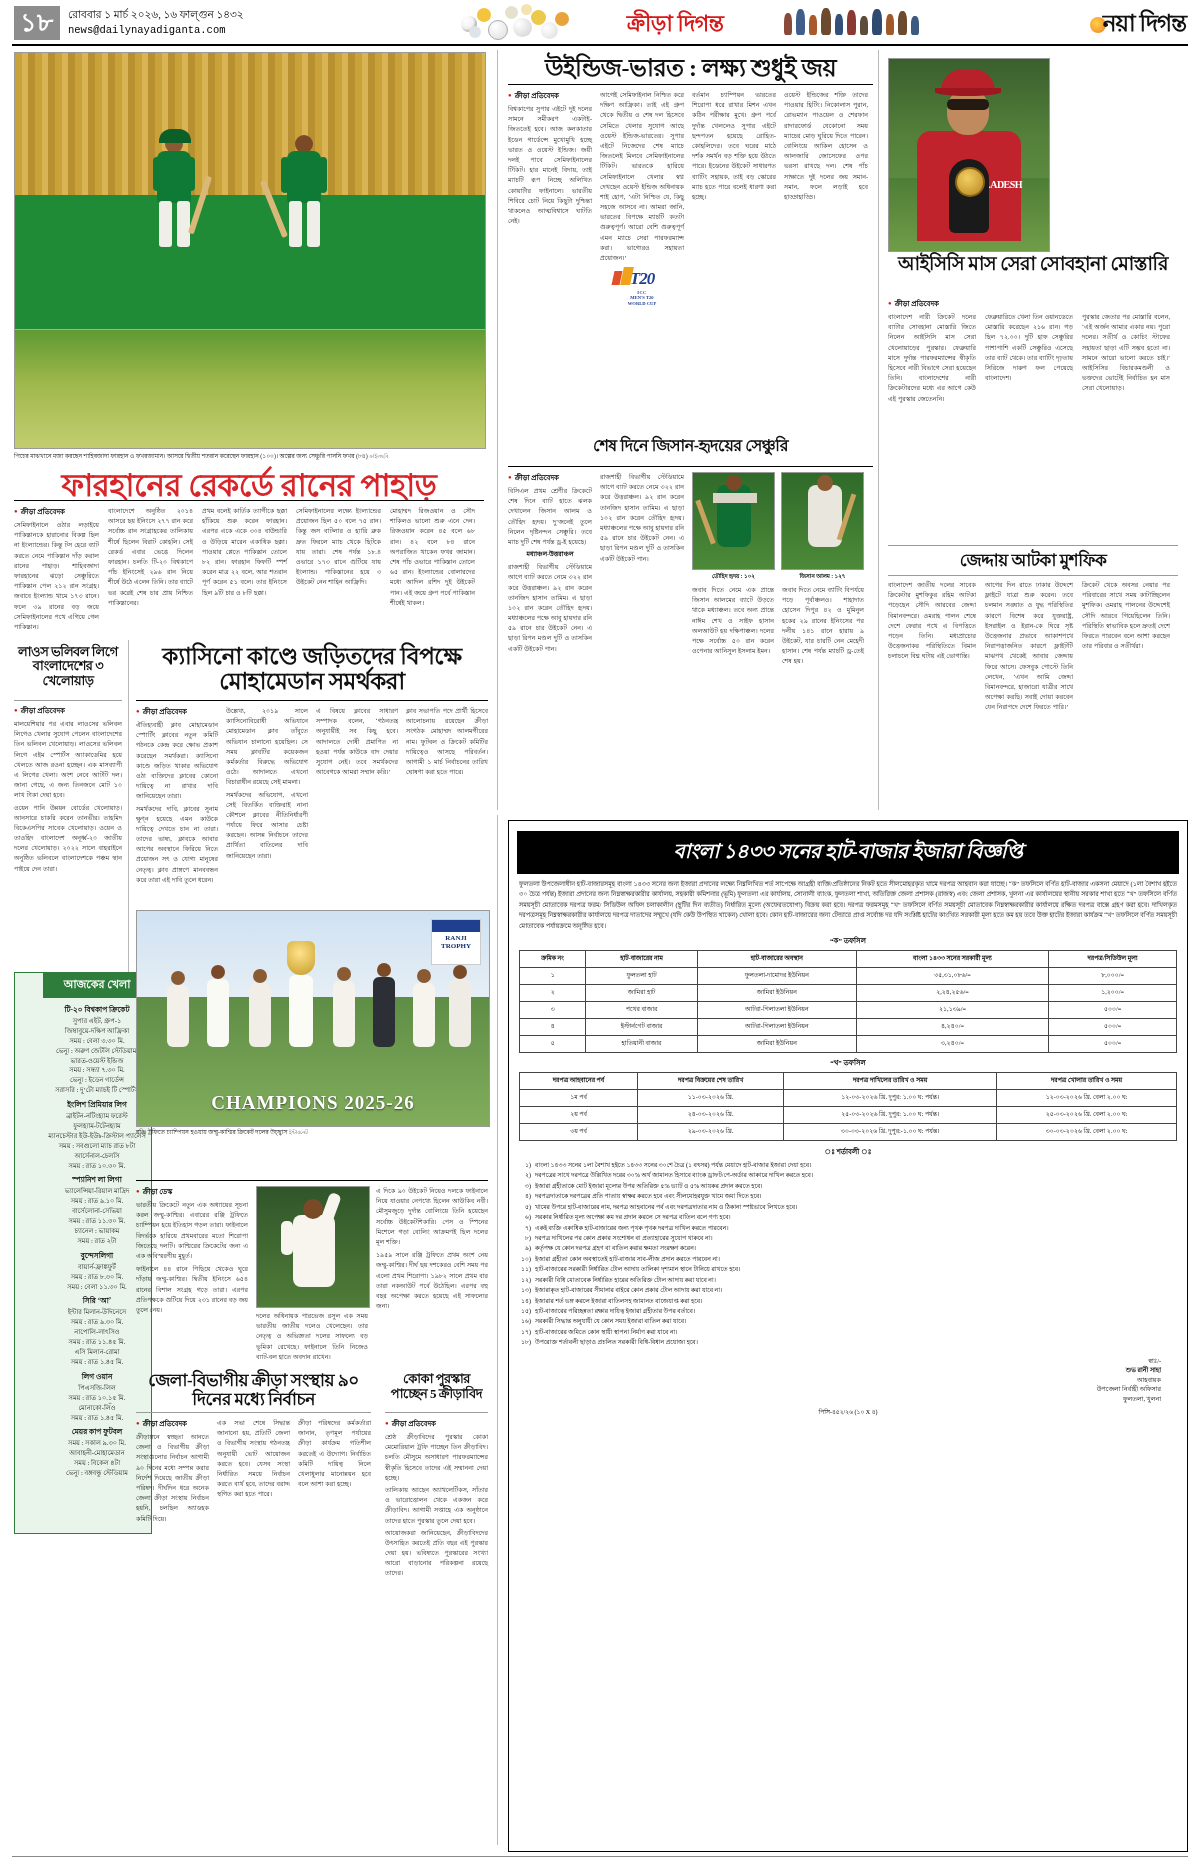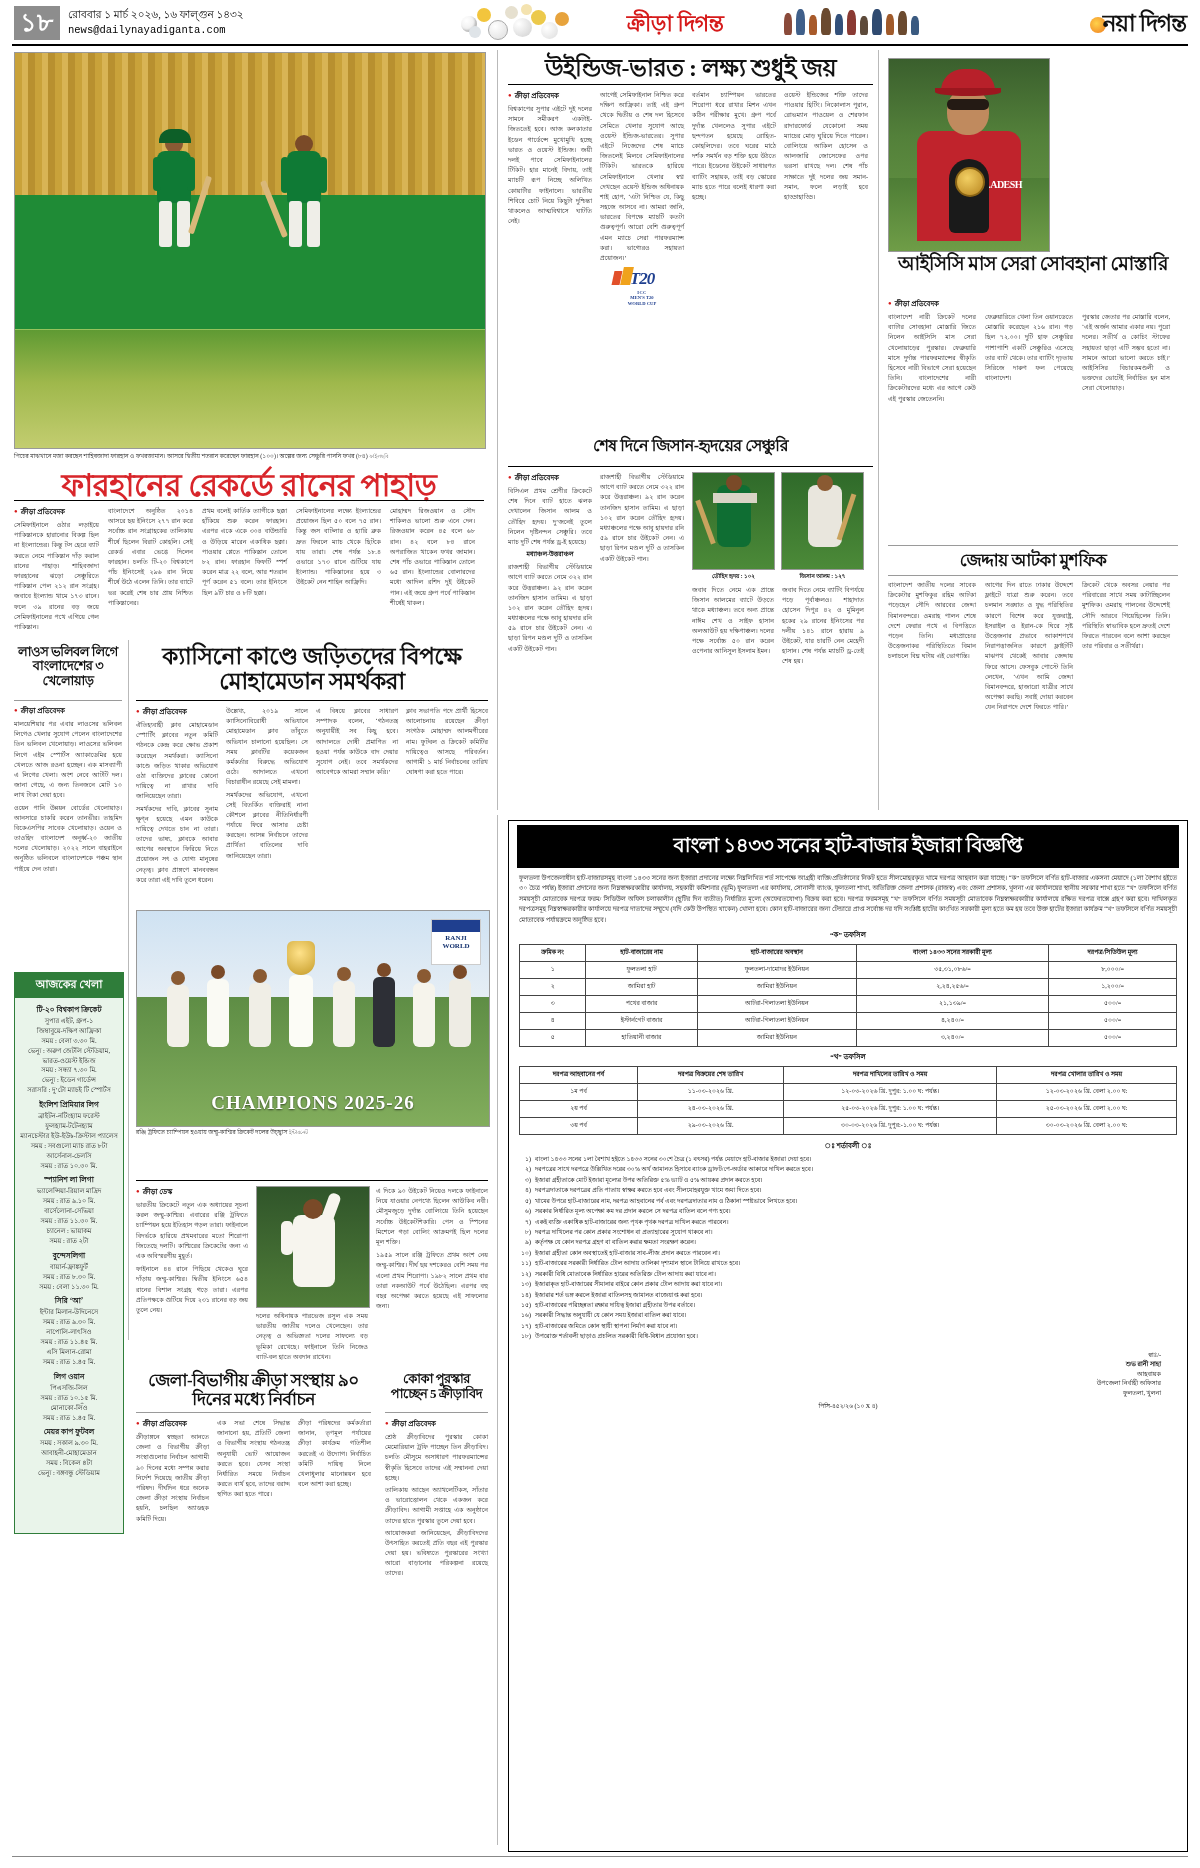--- a/index.html
+++ b/index.html
@@ -331,21 +331,21 @@
       <div class="body-txt" style="margin-top:2px;">সমর্থকদের দাবি, ক্লাবের সুনাম ক্ষুণ্ন হয়েছে এমন কাউকে দায়িত্বে দেখতে চান না তারা। তাদের ভাষ্য, ক্লাবকে আবার আগের অবস্থানে ফিরিয়ে নিতে প্রয়োজন সৎ ও যোগ্য মানুষের নেতৃত্ব। ক্লাব প্রাঙ্গণে মানববন্ধন করে তারা এই দাবি তুলে ধরেন।</div>
     </div>
     <div style="width:84px;">
       <div class="body-txt">উল্লেখ্য, ২০১৯ সালে ক্যাসিনোবিরোধী অভিযানে মোহামেডান ক্লাব তাঁবুতে অভিযান চালানো হয়েছিল। সে সময় ক্লাবটির কয়েকজন কর্মকর্তার বিরুদ্ধে অভিযোগ ওঠে। আদালতে এখনো বিচারাধীন রয়েছে সেই মামলা।</div>
       <div class="body-txt" style="margin-top:2px;">সমর্থকদের অভিযোগ, এখনো সেই বিতর্কিত ব্যক্তিরাই নানা কৌশলে ক্লাবের নীতিনির্ধারণী পর্যায়ে ফিরে আসার চেষ্টা করছেন। আসন্ন নির্বাচনে তাদের প্রার্থিতা বাতিলের দাবি জানিয়েছেন তারা।</div>
     </div>
     <div style="width:84px;" class="body-txt">এ বিষয়ে ক্লাবের সাধারণ সম্পাদক বলেন, ‘গঠনতন্ত্র অনুযায়ীই সব কিছু হবে। আদালতে দোষী প্রমাণিত না হওয়া পর্যন্ত কাউকে বাদ দেয়ার সুযোগ নেই। তবে সমর্থকদের আবেগকে আমরা সম্মান করি।’</div>
     <div style="width:84px;" class="body-txt">ক্লাব সভাপতি পদে প্রার্থী হিসেবে আলোচনায় রয়েছেন ক্রীড়া সংগঠক মোহাম্মদ আলমগীরের নাম। ফুটবল ও ক্রিকেট কমিটির দায়িত্বেও আসছে পরিবর্তন। আগামী ১ মার্চ নির্বাচনের তারিখ ঘোষণা করা হতে পারে।</div>
   </div>
 
-  <div class="greenbox" style="left:14px;top:972px;width:108px;height:560px;">
+  <div class="greenbox" style="left:14px;top:972px;width:108px;height:560px;padding-left:28px;">
     <div class="greenbox-h">আজকের খেলা</div>
     <div style="padding:2px 4px 4px;">
 
       <div>
         <div class="gb-sec">টি-২০ বিশ্বকাপ ক্রিকেট</div>
         <div class="gb-l">সুপার এইট, গ্রুপ-১</div>
         <div class="gb-l">জিম্বাবুয়ে-দক্ষিণ আফ্রিকা</div>
         <div class="gb-l">সময় : বেলা ৩.৩০ মি.</div>
         <div class="gb-l">ভেন্যু : অরুণ জেটলি স্টেডিয়াম,</div>
         <div class="gb-l">ভারত-ওয়েস্ট ইন্ডিজ</div>
@@ -408,21 +408,21 @@
       </div>
 
     </div>
   </div>
 
   <div class="photo ranji-photo" style="left:136px;top:910px;width:352px;height:215px;">
     <div style="position:absolute;left:0;top:0;width:100%;height:40%;background:linear-gradient(180deg,#cfe2f2,#e6eef5);"></div>
     <div style="position:absolute;left:0;top:40%;width:100%;height:60%;background:linear-gradient(180deg,#5e8d45,#82ad5c);"></div>
     <div class="rj-banner">
       <div style="height:12px;background:#1f3f8f;"></div>
-      <div class="rj-ban-t" style="padding-top:3px;">RANJI WORLD</div>
+      <div class="rj-ban-t" style="padding-top:3px;">RANJI TROPHY</div>
     </div>
 
     <span style="position:absolute;left:30px;top:74px;width:22px;height:62px;background:#f2f0e8;border-radius:6px;"></span>
     <span style="position:absolute;left:34px;top:60px;width:14px;height:14px;border-radius:50%;background:#8a5a32;"></span>
     <span style="position:absolute;left:70px;top:68px;width:22px;height:68px;background:#fafaf4;border-radius:6px;"></span>
     <span style="position:absolute;left:74px;top:54px;width:14px;height:14px;border-radius:50%;background:#7a4a28;"></span>
     <span style="position:absolute;left:112px;top:72px;width:22px;height:64px;background:#f0eee6;border-radius:6px;"></span>
     <span style="position:absolute;left:116px;top:58px;width:14px;height:14px;border-radius:50%;background:#8a5a32;"></span>
     <span style="position:absolute;left:152px;top:64px;width:24px;height:72px;background:#fcfcf6;border-radius:6px;"></span>
     <span style="position:absolute;left:157px;top:48px;width:15px;height:15px;border-radius:50%;background:#6e4220;"></span>
@@ -481,21 +481,21 @@
   <div class="hline-thin" style="left:385px;top:1412px;width:103px;"></div>
   <div style="position:absolute;left:385px;top:1418px;width:103px;">
     <div class="byline">ক্রীড়া প্রতিবেদক</div>
     <div class="body-txt">শ্রেষ্ঠ ক্রীড়াবিদের পুরস্কার কোকা মেমোরিয়াল ট্রফি পাচ্ছেন তিন ক্রীড়াবিদ। চলতি মৌসুমে অসাধারণ পারফরম্যান্সের স্বীকৃতি হিসেবে তাদের এই সম্মাননা দেয়া হচ্ছে।</div>
     <div class="body-txt" style="margin-top:2px;">তালিকায় আছেন অ্যাথলেটিকস, সাঁতার ও ভারোত্তোলন থেকে একজন করে ক্রীড়াবিদ। আগামী সপ্তাহে এক অনুষ্ঠানে তাদের হাতে পুরস্কার তুলে দেয়া হবে।</div>
     <div class="body-txt" style="margin-top:2px;">আয়োজকরা জানিয়েছেন, ক্রীড়াবিদদের উৎসাহিত করতেই প্রতি বছর এই পুরস্কার দেয়া হয়। ভবিষ্যতে পুরস্কারের সংখ্যা আরো বাড়ানোর পরিকল্পনা রয়েছে তাদের।</div>
   </div>
 
   <div class="gov" style="left:508px;top:820px;width:678px;height:1030px;">
 
-    <div class="gov-band" style="margin:4px 8px 0;">বাংলা ১৪৩৩ সনের হাট-বাজার ইজারা বিজ্ঞপ্তি</div>
+    <div class="gov-band" style="margin:10px 8px 0;font-style:italic;">বাংলা ১৪৩৩ সনের হাট-বাজার ইজারা বিজ্ঞপ্তি</div>
 
     <div style="padding:5px 10px 0;">
       <div class="gov-p">ফুলতলা উপজেলাধীন হাট-বাজারসমূহ বাংলা ১৪৩৩ সনের জন্য ইজারা প্রদানের লক্ষ্যে নিম্নলিখিত শর্ত সাপেক্ষে আগ্রহী ব্যক্তি/প্রতিষ্ঠানের নিকট হতে সীলমোহরকৃত খামে দরপত্র আহবান করা যাচ্ছে। “ক” তফসিলে বর্ণিত হাট-বাজার একসনা মেয়াদে (১লা বৈশাখ হইতে ৩০ চৈত্র পর্যন্ত) ইজারা প্রদানের জন্য নিম্নস্বাক্ষরকারীর কার্যালয়, সহকারী কমিশনার (ভূমি) ফুলতলা এর কার্যালয়, সোনালী ব্যাংক, ফুলতলা শাখা, অতিরিক্ত জেলা প্রশাসক (রাজস্ব) এবং জেলা প্রশাসক, খুলনা এর কার্যালয়ের স্থানীয় সরকার শাখা হতে “খ” তফসিলে বর্ণিত সময়সূচী মোতাবেক দরপত্র ফরম/ সিডিউল অফিস চলাকালীন (ছুটির দিন ব্যতীত) নির্ধারিত মূল্যে (অফেরতযোগ্য) বিক্রয় করা হবে। দরপত্র ফরমসমূহ “খ” তফসিলে বর্ণিত সময়সূচী মোতাবেক নিম্নস্বাক্ষরকারীর কার্যালয়ে রক্ষিত দরপত্র বাক্সে গ্রহণ করা হবে। দাখিলকৃত দরপত্রসমূহ নিম্নস্বাক্ষরকারীর কার্যালয়ে দরপত্র দাতাদের সম্মুখে (যদি কেউ উপস্থিত থাকেন) খোলা হবে। কোন হাট-বাজারের জন্য টেন্ডারে প্রাপ্ত সর্বোচ্চ দর যদি সংশ্লিষ্ট হাটের কাংখিত সরকারী মূল্য হতে কম হয় তবে উক্ত হাটের ইজারা কার্যক্রম “খ” তফসিলে বর্ণিত সময়সূচী মোতাবেক পর্যায়ক্রমে অনুষ্ঠিত হবে।</div>
 
       <div class="tafsil">“ক” তফসিল</div>
       <table class="gt">
         <thead>
           <tr>
             <th>ক্রমিক নং</th>
             <th>হাট-বাজারের নাম</th>

